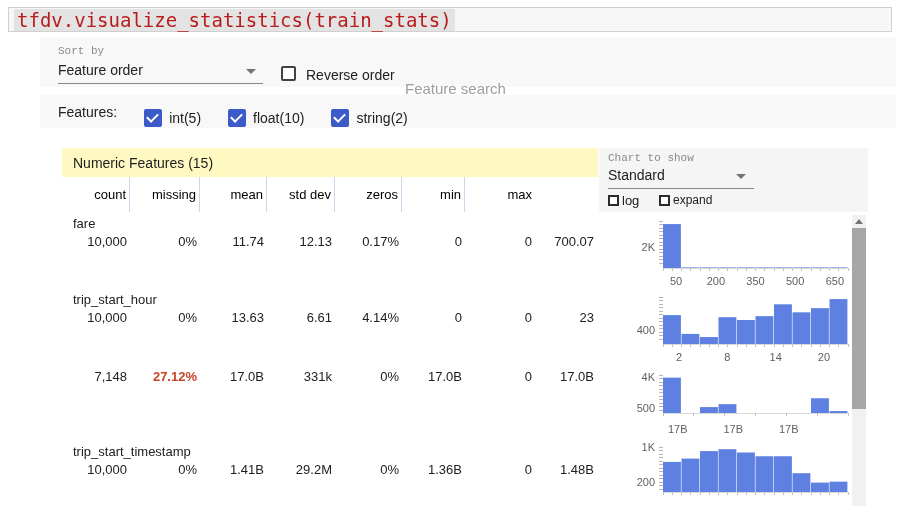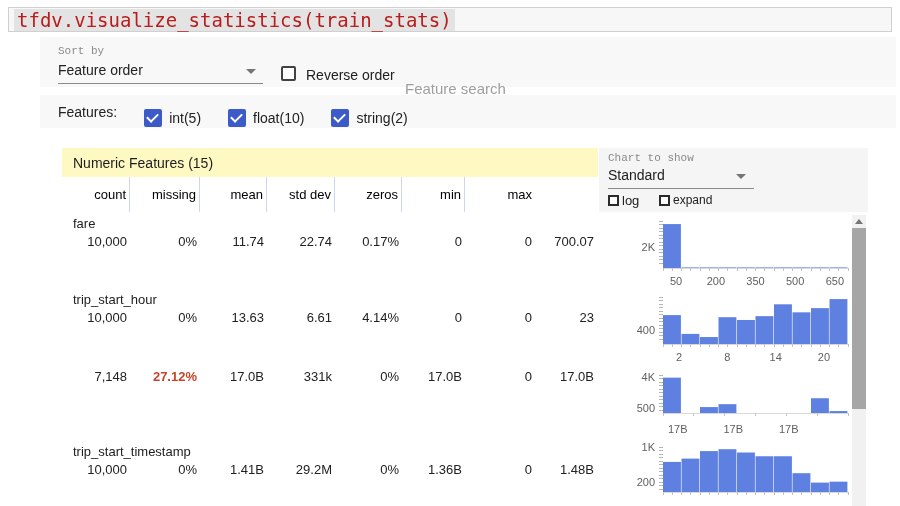--- a/index.html
+++ b/index.html
@@ -115,21 +115,21 @@
     <span>min</span>
     <span>max</span>
   </div>
 <div class="abs rows" id="rows">
   <div class="frow">
     <div class="fname">fare</div>
     <div class="vals grid8">
         <span>10,000</span>
         <span>0%</span>
         <span>11.74</span>
-        <span>22.74</span>
+        <span>12.13</span>
         <span>0.17%</span>
         <span>0</span>
         <span>0</span>
         <span>700.07</span>
       </div>
   </div>
 
   <div class="frow">
     <div class="fname">trip_start_hour</div>
     <div class="vals grid8">

